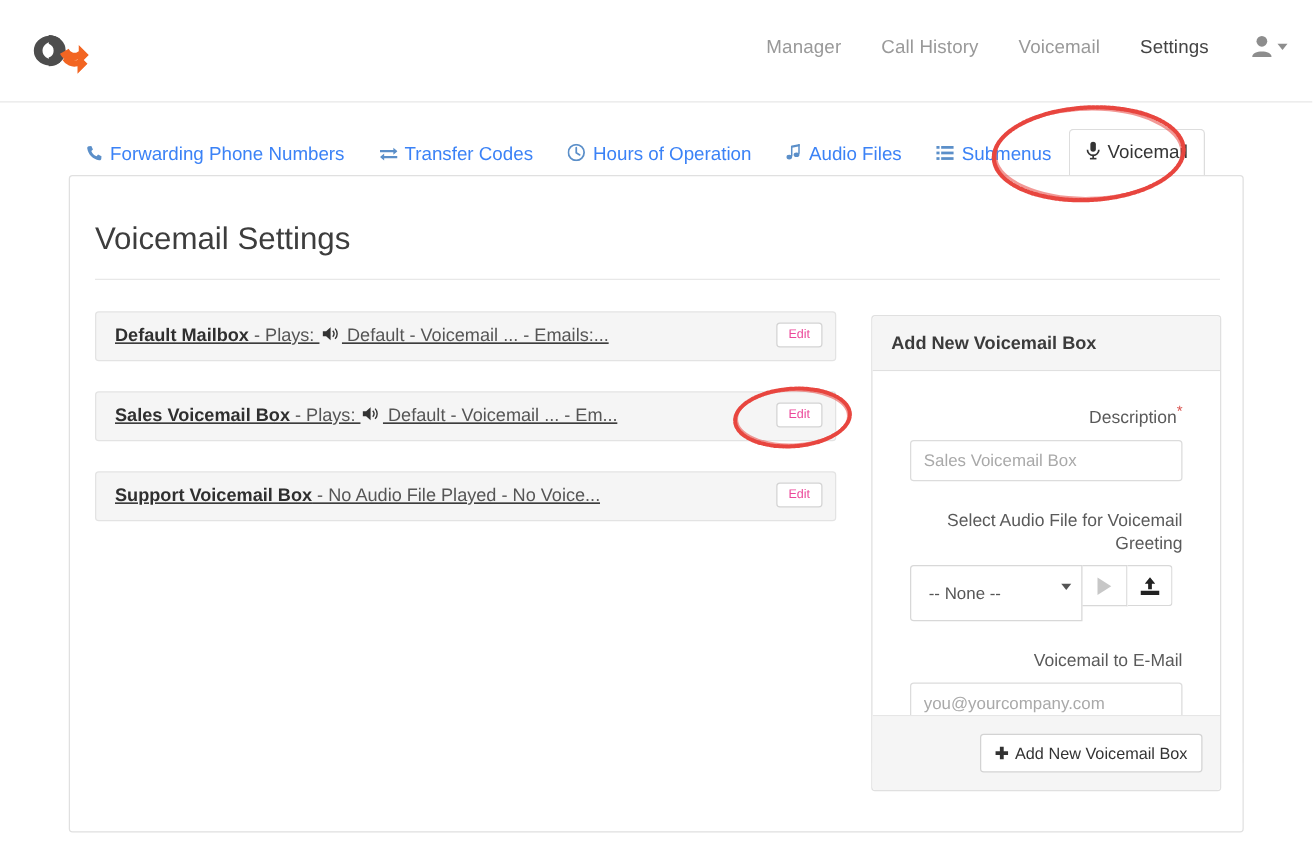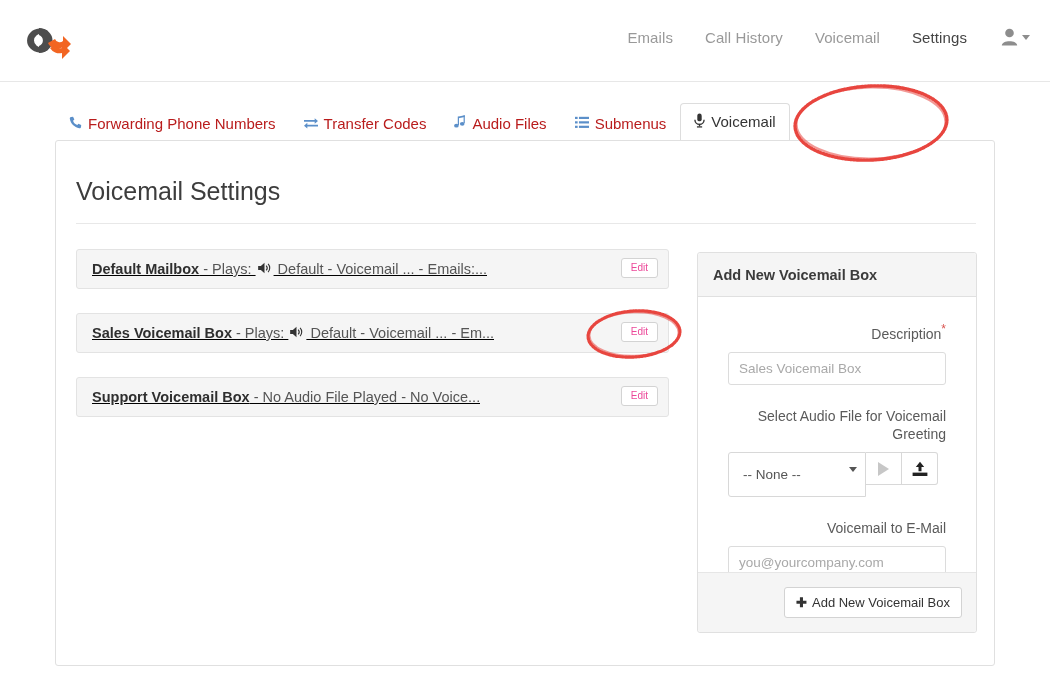--- a/index.html
+++ b/index.html
@@ -33,21 +33,21 @@
     width: 0; height: 0; border-left: 4px solid transparent; border-right: 4px solid transparent;
     border-top: 5px solid #8d8d8d; display: inline-block;
   }
 
   
   .tabs {
     position: absolute; left: 55px; top: 101px; width: 940px; height: 40px;
     display: flex; align-items: flex-end;
   }
   .tab {
-    font-size: 15px; color: #b91c1c; text-decoration: none;
+    font-size: 15px; color: #3b82f6; text-decoration: none;
     padding: 9px 13px 10px 13px; display: flex; align-items: center; gap: 6px;
     white-space: nowrap; border: 1px solid transparent; border-bottom: none;
     line-height: 1;
   }
   .tab .ticon { font-size: 13px; color: #5b8fc9; display: inline-block; }
   .tab.active {
     color: #343434; background: #ffffff;
     border: 1px solid #dddddd; border-bottom: 1px solid #ffffff;
     border-radius: 4px 4px 0 0;
   }
@@ -149,21 +149,21 @@
     <div class="logo">
       <svg width="56" height="38" viewBox="0 0 56 38">
         <path d="M30 9 A13 12 0 1 0 30 28 L30 22 A7.5 7 0 1 1 30 15 Z" fill="#4d4d4d"></path>
         <path d="M21 6 A13 12 0 0 1 21 31 L21 24 A6.5 6 0 0 0 21 13 Z" fill="#4d4d4d"></path>
         <path d="M30 21 A10 10 0 0 0 45 25 L45 30 L53 22 L45 14 L45 19 A5 5 0 0 1 37 17 Z" fill="#f26522"></path>
         <path d="M32 26 A11 11 0 0 0 44 31 L44 37 L52 29 L44 21 L44 26 A6 6 0 0 1 37 23 Z" fill="#f26522"></path>
       </svg>
     </div>
 
     <div class="topnav">
-      <a href="#">Emails</a>
+      <a href="#">Manager</a>
       <a href="#">Call History</a>
       <a href="#">Voicemail</a>
       <a href="#" class="active">Settings</a>
       <div class="user-menu">
         <svg width="17" height="18" viewBox="0 0 17 18">
           <circle cx="8.5" cy="5" r="4.3" fill="#8d8d8d"></circle>
           <path d="M0.8 17.5 C0.8 11.8 16.2 11.8 16.2 17.5 Z" fill="#8d8d8d"></path>
         </svg>
         <span class="caret"></span>
       </div>
@@ -184,20 +184,29 @@
     <a class="tab" href="#">
       <span class="ticon">
         <svg width="14" height="13" viewBox="0 0 16 14">
             <path d="M0 4.2 H12.2 V2 L16 5.2 L12.2 8.4 V6.2 H0 Z" fill="#5b8fc9"></path>
             <path d="M16 11.6 H3.8 V13.8 L0 10.6 L3.8 7.4 V9.6 H16 Z" fill="#5b8fc9"></path>
           </svg>
       </span>
       <span>Transfer Codes</span>
     </a>
 
+    <a class="tab" href="#">
+      <span class="ticon">
+        <svg width="14" height="14" viewBox="0 0 16 16">
+            <circle cx="8" cy="8" r="7.2" fill="none" stroke="#5b8fc9" stroke-width="1.6"></circle>
+            <path d="M8 3.6 V8.3 L11.2 10.2" fill="none" stroke="#5b8fc9" stroke-width="1.6" stroke-linecap="round"></path>
+          </svg>
+      </span>
+      <span>Hours of Operation</span>
+    </a>
 
     <a class="tab" href="#">
       <span class="ticon">
         <svg width="12" height="14" viewBox="0 0 14 16">
             <path d="M5.4 1.5 L12.5 0 V2.1 L5.4 3.6 Z" fill="#5b8fc9"></path>
             <rect x="4.4" y="1.6" width="1.4" height="10" fill="#5b8fc9"></rect>
             <rect x="11.2" y="0.2" width="1.4" height="9" fill="#5b8fc9"></rect>
             <ellipse cx="2.8" cy="12.3" rx="2.7" ry="2.2" fill="#5b8fc9"></ellipse>
             <ellipse cx="9.6" cy="10.1" rx="2.7" ry="2.2" fill="#5b8fc9"></ellipse>
           </svg>

